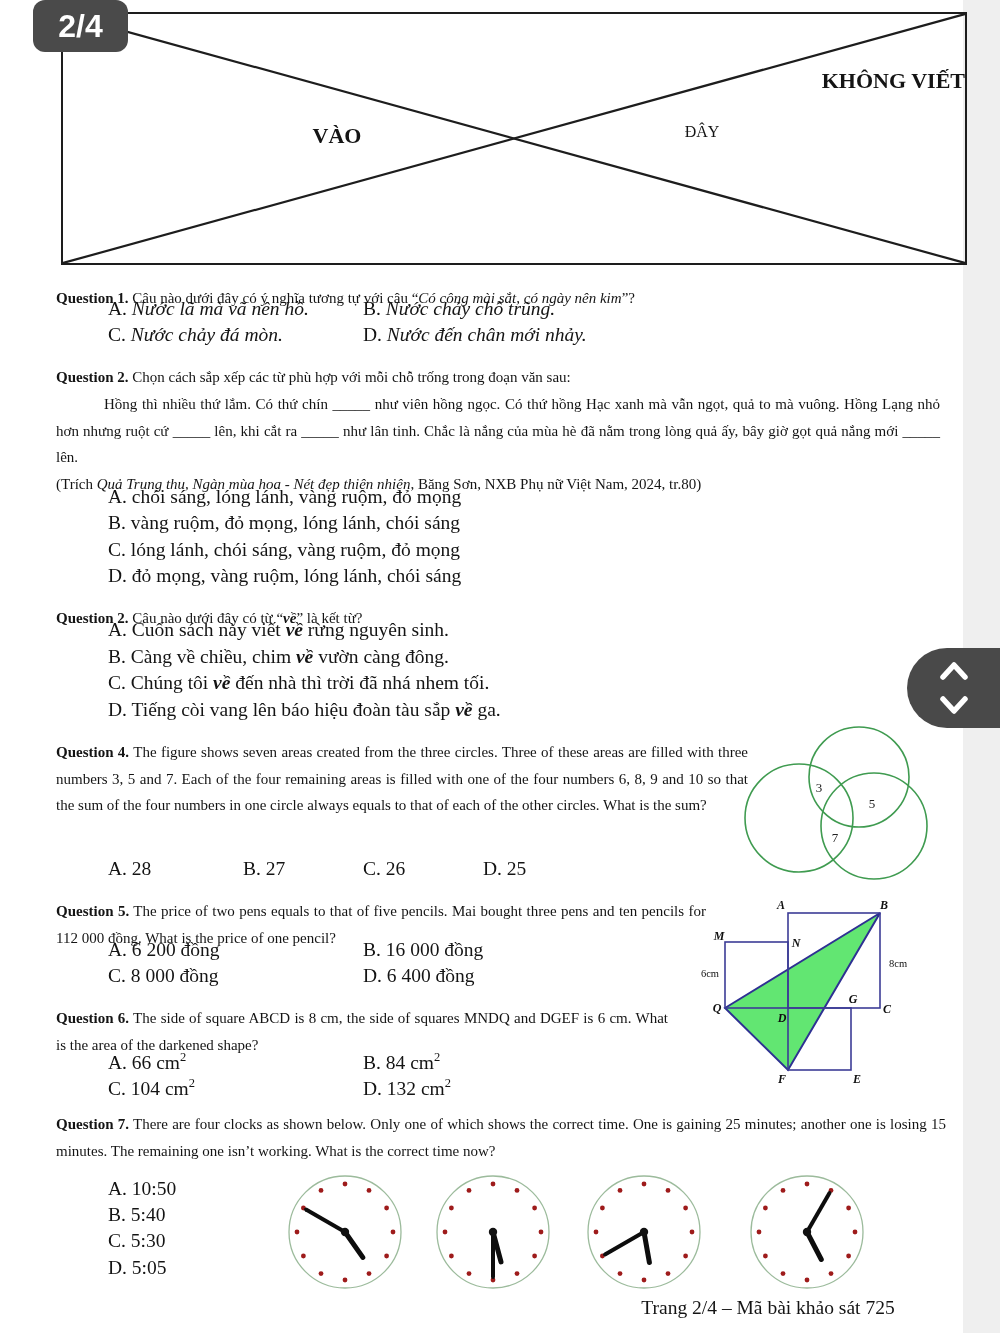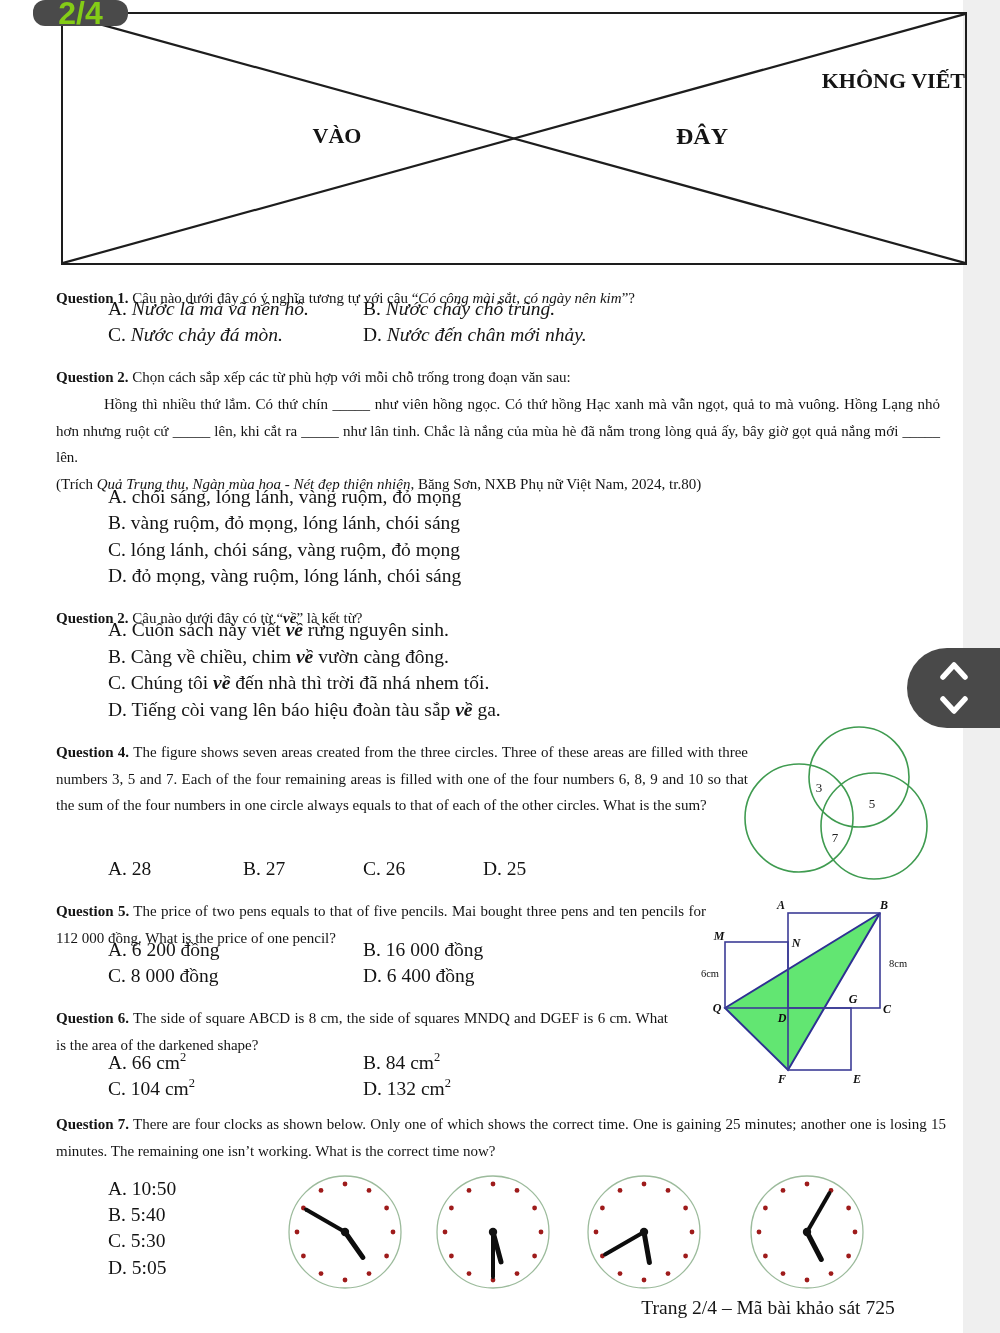--- a/index.html
+++ b/index.html
@@ -1,29 +1,29 @@
 <!DOCTYPE html>
 <html><head>
 <meta charset="utf-8">
 <style>
   html,body{margin:0;padding:0}
   body{width:1000px;height:1333px;position:relative;background:#ffffff;
        font-family:"Liberation Serif",serif;color:#141414;overflow:hidden}
 
   .right-gutter{position:absolute;left:963px;top:0;width:37px;height:1333px;background:#efefef}
 
-  .badge{position:absolute;left:33px;top:0;width:95px;height:26px;background:#4a4a4a;
-         border-radius:12px;color:#84cc16;font-family:"Liberation Sans",sans-serif;
+  .badge{position:absolute;left:33px;top:0;width:95px;height:52px;background:#4a4a4a;
+         border-radius:12px;color:#ffffff;font-family:"Liberation Sans",sans-serif;
          font-weight:bold;font-size:32px;display:flex;align-items:center;justify-content:center;z-index:5}
 
   .nw-box{position:absolute;left:61px;top:12px;width:902px;height:249px;border:2px solid #1d1d1d}
   .nw-box svg.cross{position:absolute;left:0;top:0;width:100%;height:100%}
   .nw-top{position:absolute;left:0;top:54px;width:100%;text-align:right;font-weight:bold;font-size:22px}
   .nw-left{position:absolute;left:214px;top:109px;width:120px;text-align:center;font-weight:bold;font-size:22px}
-  .nw-right{position:absolute;left:579px;top:109px;width:120px;text-align:center;font-weight:bold;font-size:24px}
+  .nw-right{position:absolute;left:579px;top:109px;width:120px;text-align:center;font-weight:normal;font-size:16px}
   .nw-note{position:absolute;left:0;top:189px;width:100%;text-align:center;font-size:19.5px}
 
   .qp{position:absolute;font-size:15px;line-height:26.6px;text-align:justify}
   .opt{position:absolute;font-size:19.5px;line-height:26px;white-space:nowrap}
   .opt sup{font-size:12.5px}
   .kw{font-weight:bold;font-style:italic}
   .fig{position:absolute}
 
   .scroll-widget{position:absolute;left:907px;top:648px;width:93px;height:80px;background:#494949;
                  border-radius:40px 0 0 40px;display:flex;flex-direction:column;align-items:center;

